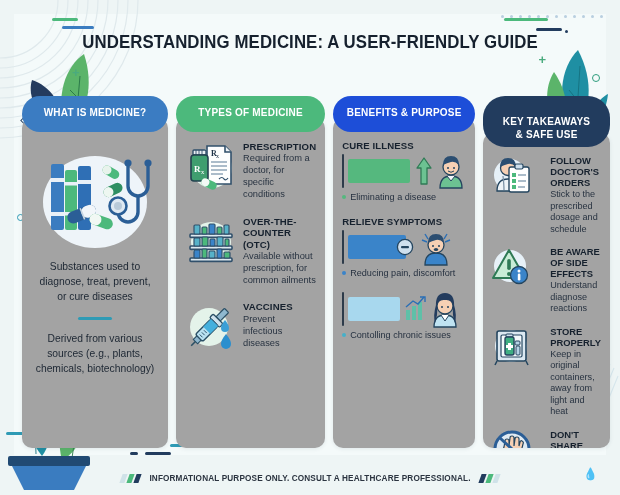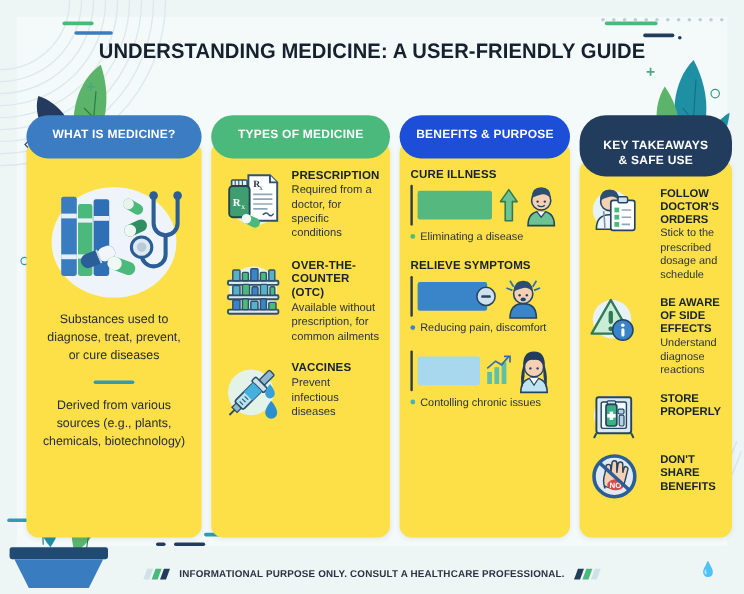--- a/index.html
+++ b/index.html
@@ -63,21 +63,21 @@
     padding: 8px 4px 9px;
     line-height: 1.25;
     position: relative;
     z-index: 3;
     min-height: 36px;
     display: flex; align-items: center; justify-content: center;
   }
   .col-head.two-line { padding: 20px 4px 6px; }
 
   .col-body {
-    background: #fde047;
+    background: #a3a3a3;
     border-radius: 10px;
     margin-top: -14px;
     padding: 22px 9px 10px;
     flex: 1;
     box-shadow: 0 1px 4px rgba(30,60,80,.09);
     position: relative;
     z-index: 2;
     overflow: hidden;
   }
 
@@ -567,20 +567,21 @@
             <rect x="16" y="17" width="3" height="7" fill="#ffffff"></rect>
             <rect x="14" y="19" width="7" height="3" fill="#ffffff"></rect>
             <g fill="#b6d3e6" stroke="#24455f" stroke-width="1">
                 <rect x="24" y="20" width="4" height="9" rx="1"></rect>
                 <rect x="23" y="15" width="5" height="4" rx="1"></rect>
               </g>
           </svg>
         </div>
         <div class="kt-txt">
           <div class="kt-title">STORE PROPERLY</div>
+          <div class="kt-desc">Keep in original containers, away from light and heat</div>
         </div>
       </div>
 
       <div class="kt">
         <div class="kt-art">
           <svg width="40" height="40" viewBox="0 0 40 40">
             <circle cx="20" cy="20" r="17" fill="#dfeaf3" stroke="#2b5e96" stroke-width="3"></circle>
             <path d="M12 30 q-2 -7 0 -12 l1 -6 q0 -2 2 -2 q2 0 2 2 l0 5 l1 -8 q0 -2 2 -2 q2 0 2 2 l0 8 l1 -7 q0 -2 2 -2 q2 0 2 2 l0 7 l1 -4 q1 -2 2 -1 q2 1 1 3 l-2 8 q-1 7 -7 7 q-7 0 -10 -2Z" fill="#f6d0b4" stroke="#24455f" stroke-width="1.2"></path>
             <ellipse cx="21" cy="27" rx="7" ry="4.6" fill="#d84b4b"></ellipse>
             <text x="16" y="29.5" font-family="Liberation Sans, sans-serif" font-size="6.5" font-weight="700" fill="#ffffff">NO</text>

